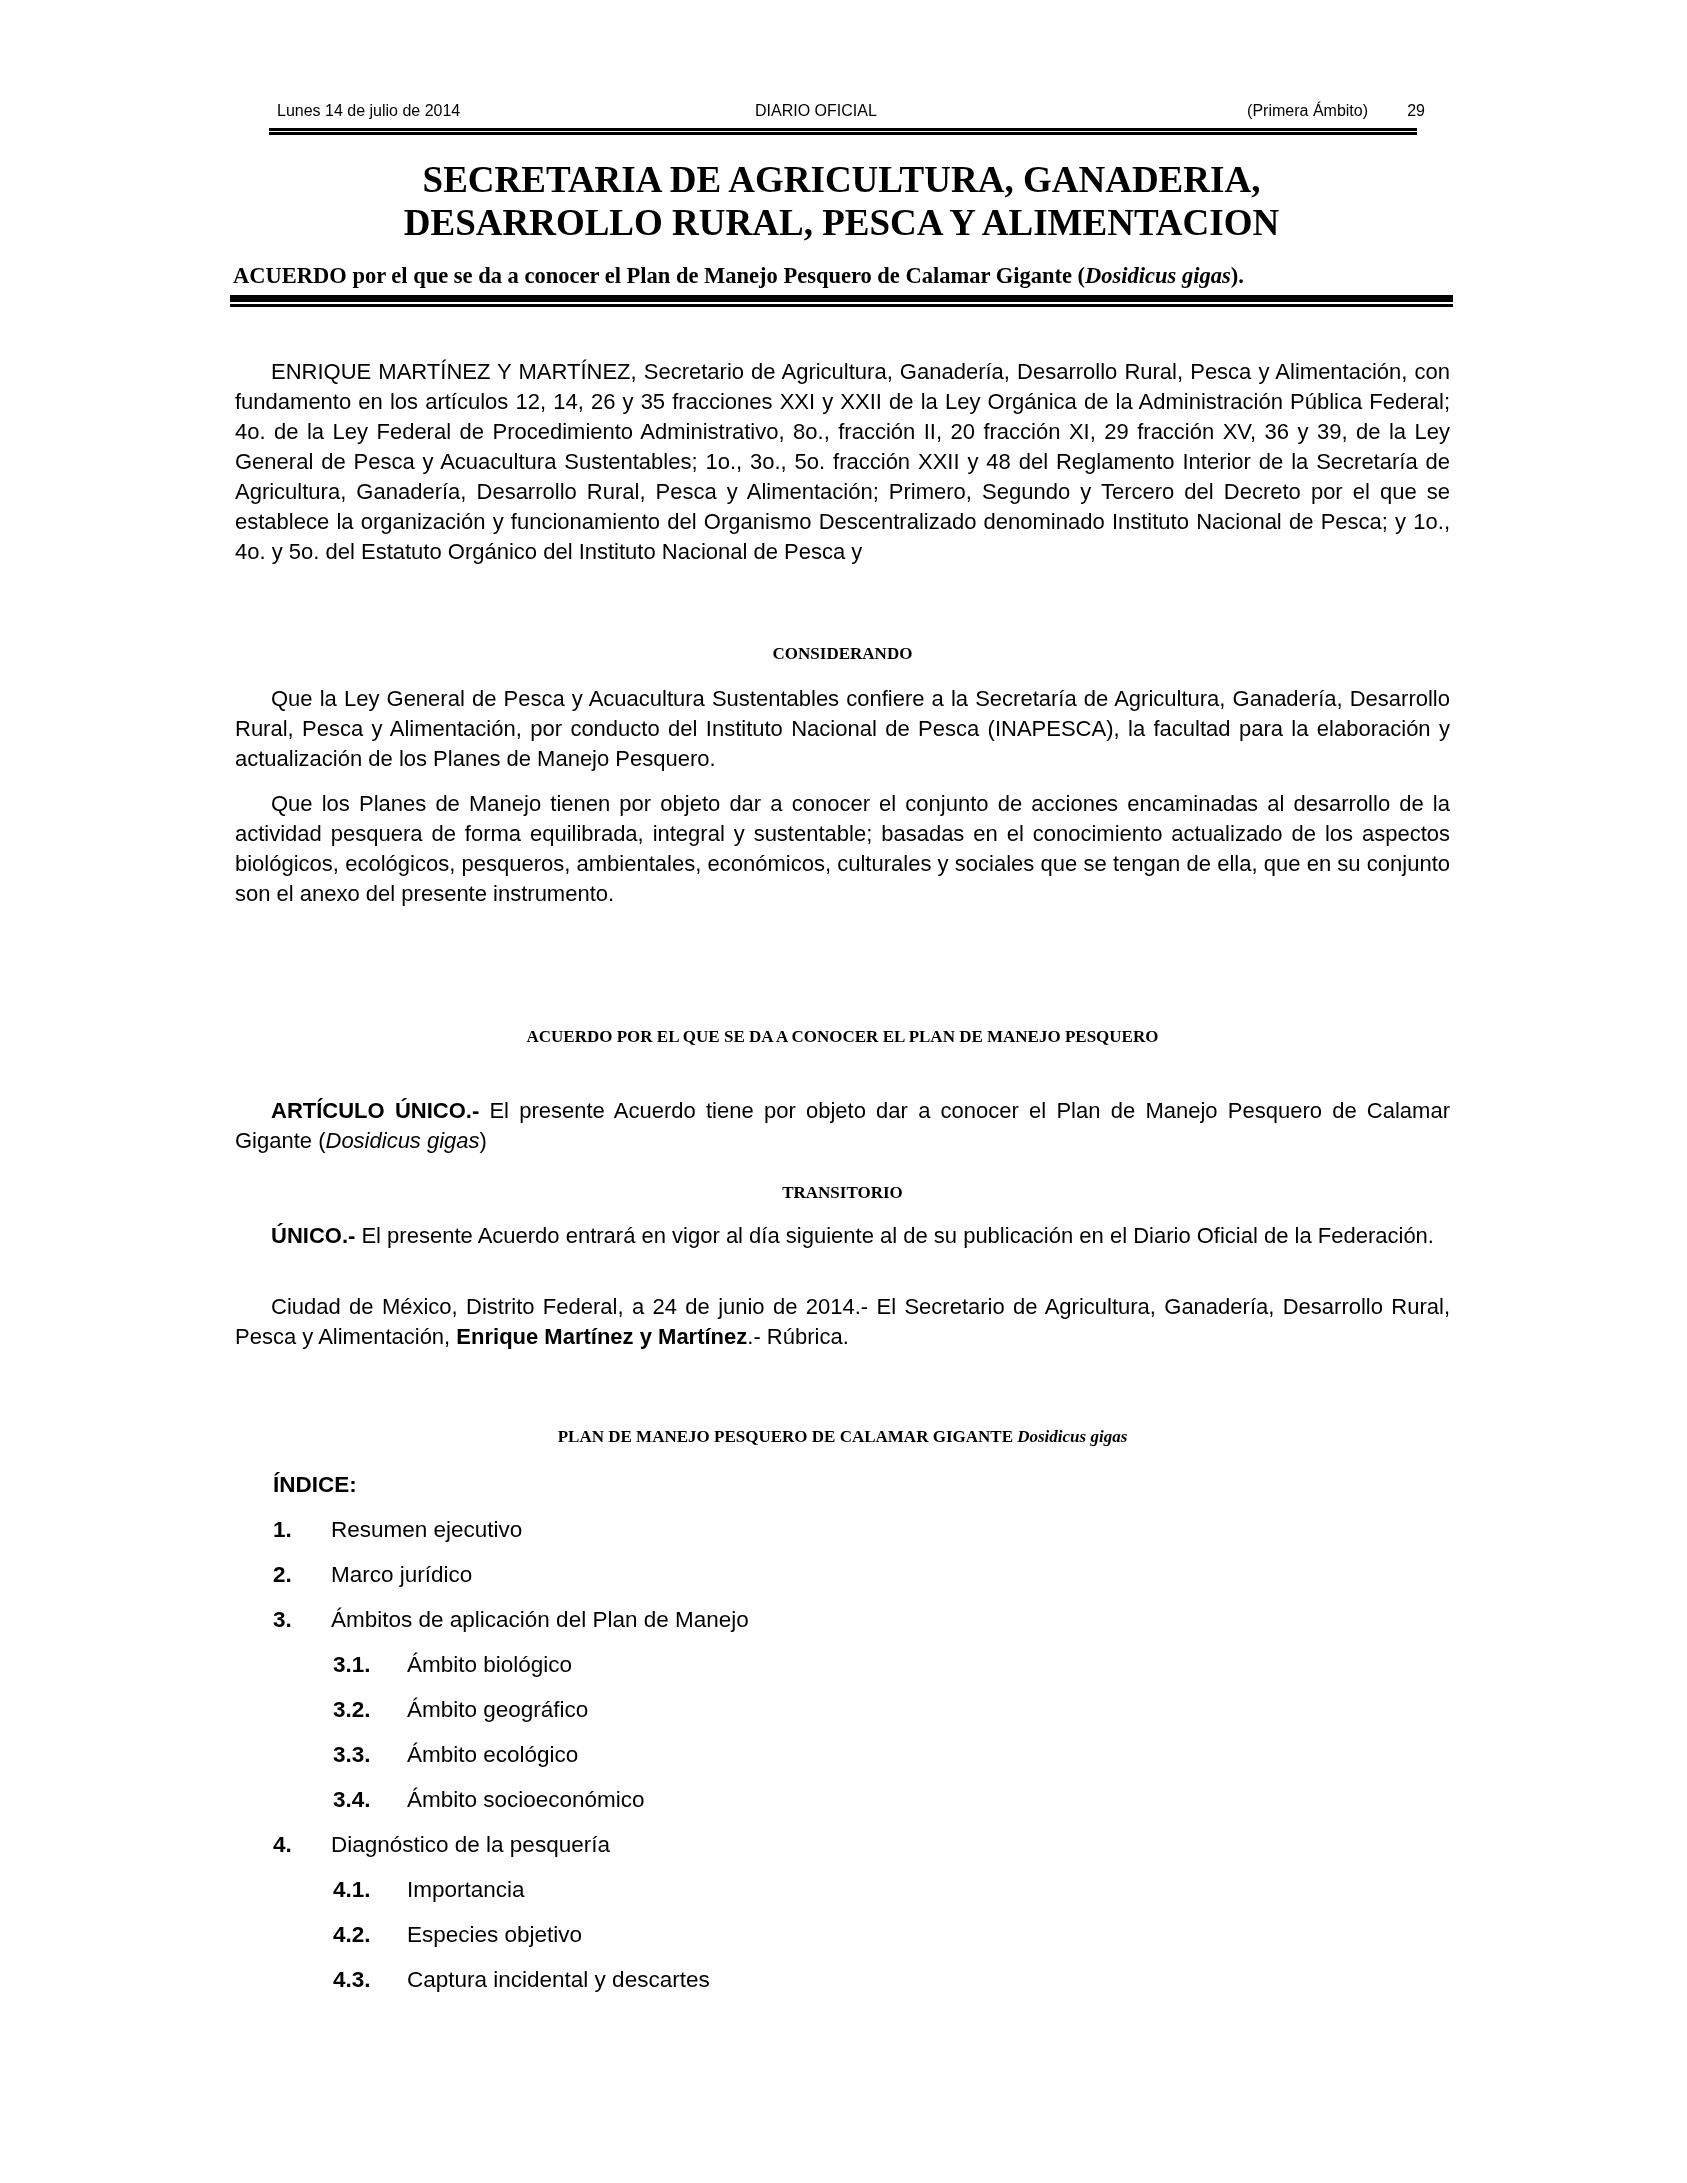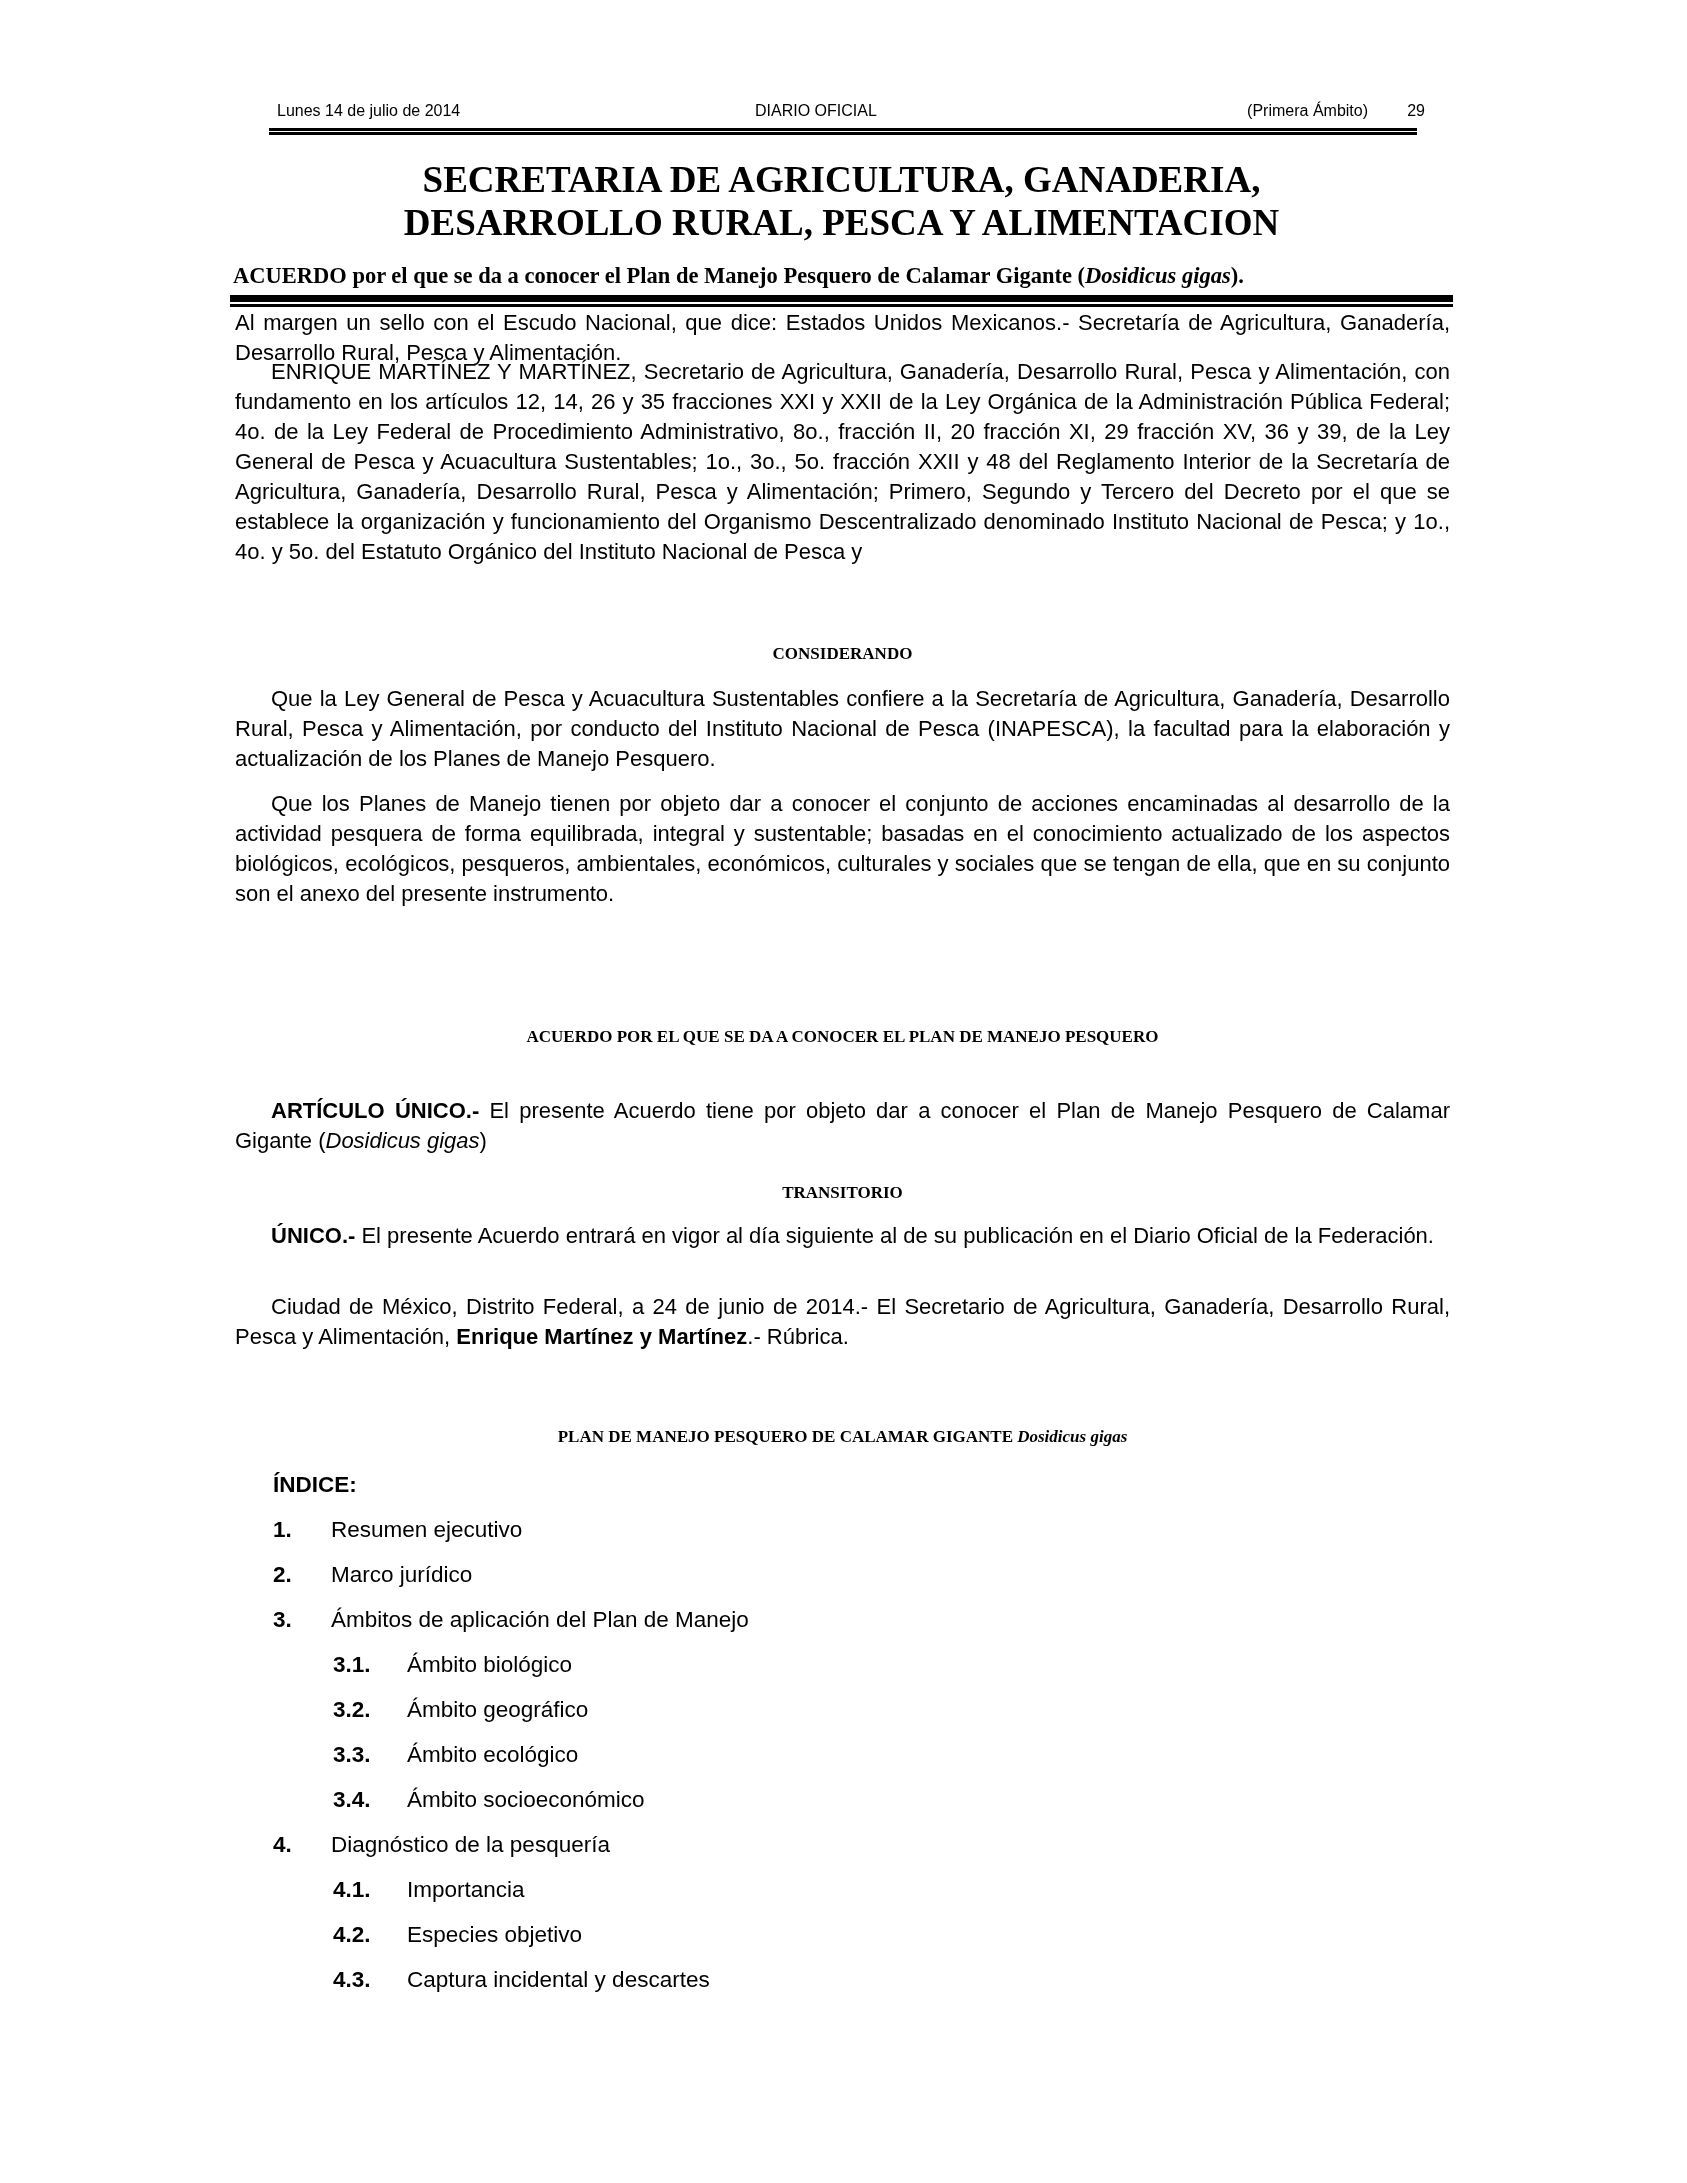--- a/index.html
+++ b/index.html
@@ -60,23 +60,20 @@
   <div class="head-rule-1"></div>
   <div class="head-rule-2"></div>
 
   <div class="ministry l1">SECRETARIA DE AGRICULTURA, GANADERIA,</div>
   <div class="ministry l2">DESARROLLO RURAL, PESCA Y ALIMENTACION</div>
 
   <div class="acuerdo-title"><span>ACUERDO</span><span> por el que se da a conocer el Plan de Manejo Pesquero de Calamar Gigante (</span><i>Dosidicus gigas</i><span>).</span></div>
   <div class="acu-rule-1"></div>
   <div class="acu-rule-2"></div>
 
-  <div class="body" style="top:308px;">
-    <p>Al margen un sello con el Escudo Nacional, que dice: Estados Unidos Mexicanos.- Secretaría de Agricultura, Ganadería, Desarrollo Rural, Pesca y Alimentación.</p>
-  </div>
 
   <div class="body" style="top:357px;">
     <p class="indent">ENRIQUE MARTÍNEZ Y MARTÍNEZ, Secretario de Agricultura, Ganadería, Desarrollo Rural, Pesca y Alimentación, con fundamento en los artículos 12, 14, 26 y 35 fracciones XXI y XXII de la Ley Orgánica de la Administración Pública Federal; 4o. de la Ley Federal de Procedimiento Administrativo, 8o., fracción II, 20 fracción XI, 29 fracción XV, 36 y 39, de la Ley General de Pesca y Acuacultura Sustentables; 1o., 3o., 5o. fracción XXII y 48 del Reglamento Interior de la Secretaría de Agricultura, Ganadería, Desarrollo Rural, Pesca y Alimentación; Primero, Segundo y Tercero del Decreto por el que se establece la organización y funcionamiento del Organismo Descentralizado denominado Instituto Nacional de Pesca; y 1o., 4o. y 5o. del Estatuto Orgánico del Instituto Nacional de Pesca y</p>
   </div>
 
   <div class="body center-serif" style="top:639px;">CONSIDERANDO</div>
 
   <div class="body" style="top:684px;">
     <p class="indent">Que la Ley General de Pesca y Acuacultura Sustentables confiere a la Secretaría de Agricultura, Ganadería, Desarrollo Rural, Pesca y Alimentación, por conducto del Instituto Nacional de Pesca (INAPESCA), la facultad para la elaboración y actualización de los Planes de Manejo Pesquero.</p>
   </div>

